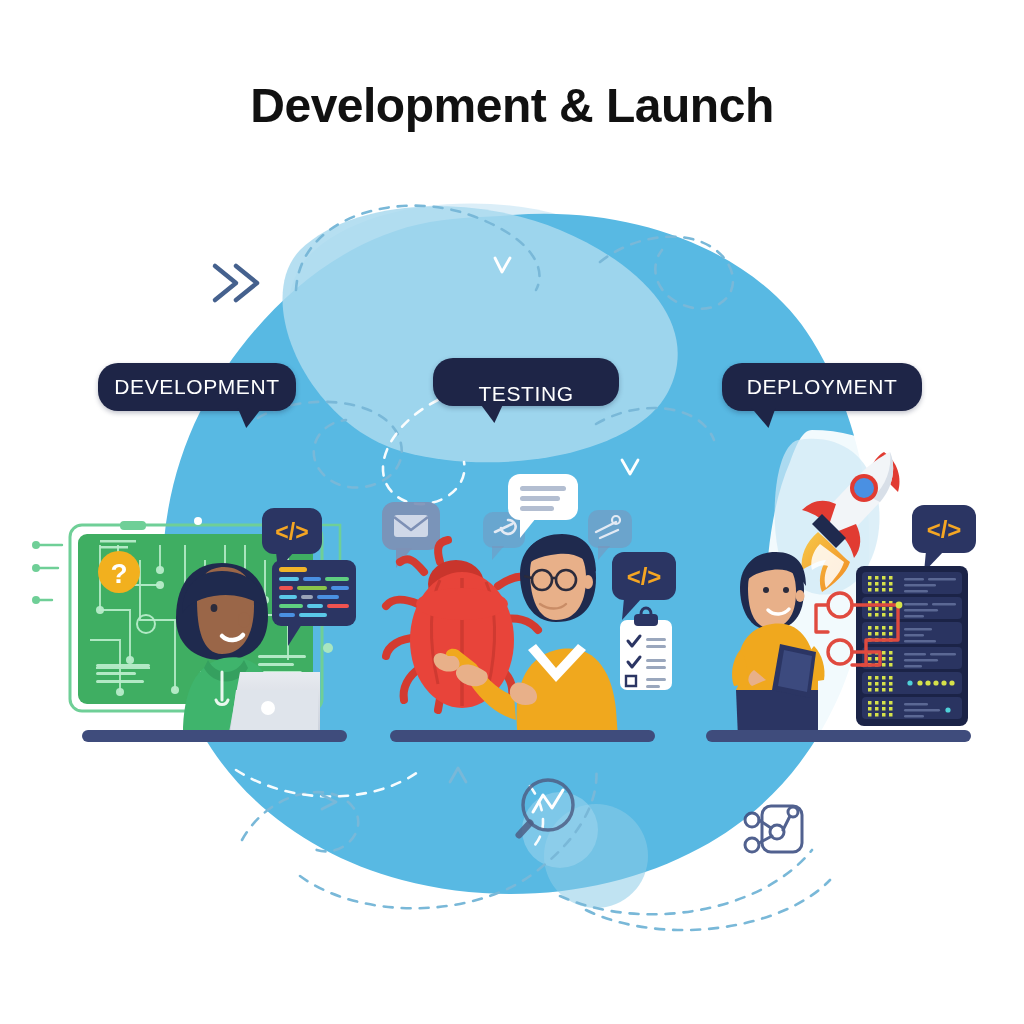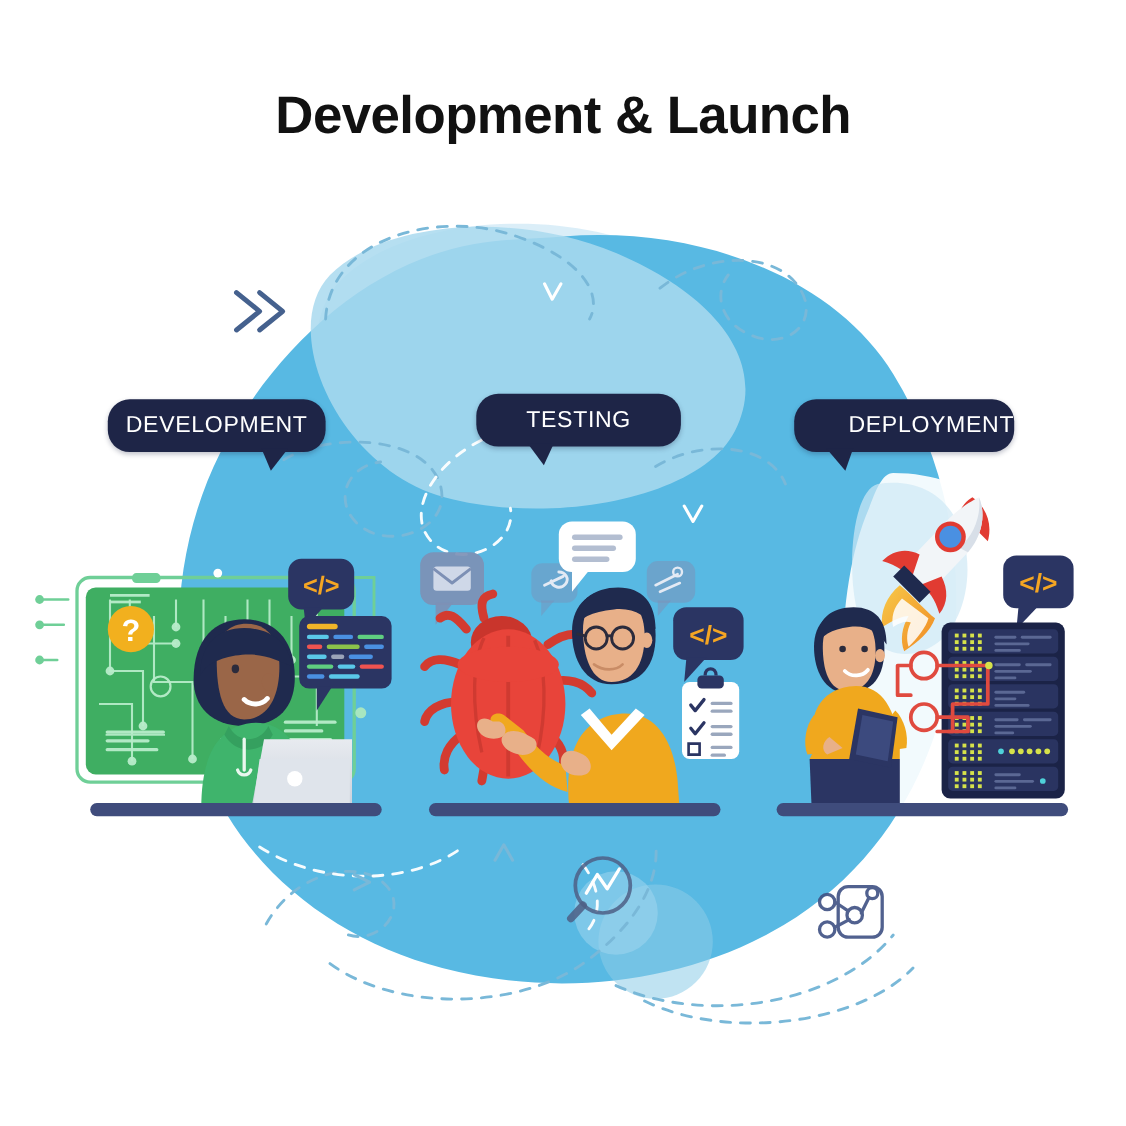--- a/index.html
+++ b/index.html
@@ -61,23 +61,23 @@
     position: absolute;
     bottom: -17px;
     width: 0;
     height: 0;
     border-left: 12px solid transparent;
     border-right: 12px solid transparent;
     border-top: 20px solid #1e2547;
   }
   #label-development { left: 98px;  top: 363px; width: 198px; }
   #label-development .tail { left: 138px; transform: skewX(-10deg); }
-  #label-testing     { left: 433px;  top: 358px; width: 186px; }
+  #label-testing     { left: 433px;  top: 358px; width: 186px; align-items: flex-end; }
   #label-testing .tail { left: 48px; transform: skewX(8deg); }
-  #label-deployment  { left: 722px;  top: 363px; width: 200px; justify-content: flex-end; }
+  #label-deployment  { left: 722px;  top: 363px; width: 200px; }
   #label-deployment .tail { left: 32px; transform: skewX(14deg); }
 </style>
 </head>
 <body>
 
 <div id="canvas">
 
   <svg id="scene-svg" viewBox="0 0 1024 1024">
     <defs>
       <clipPath id="clip-board">

